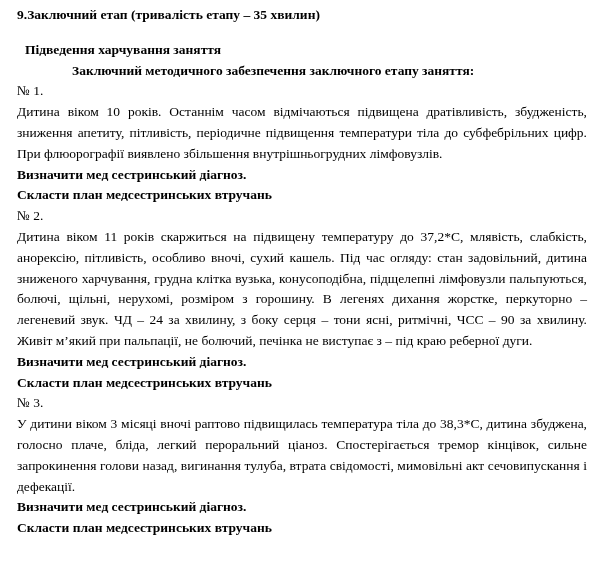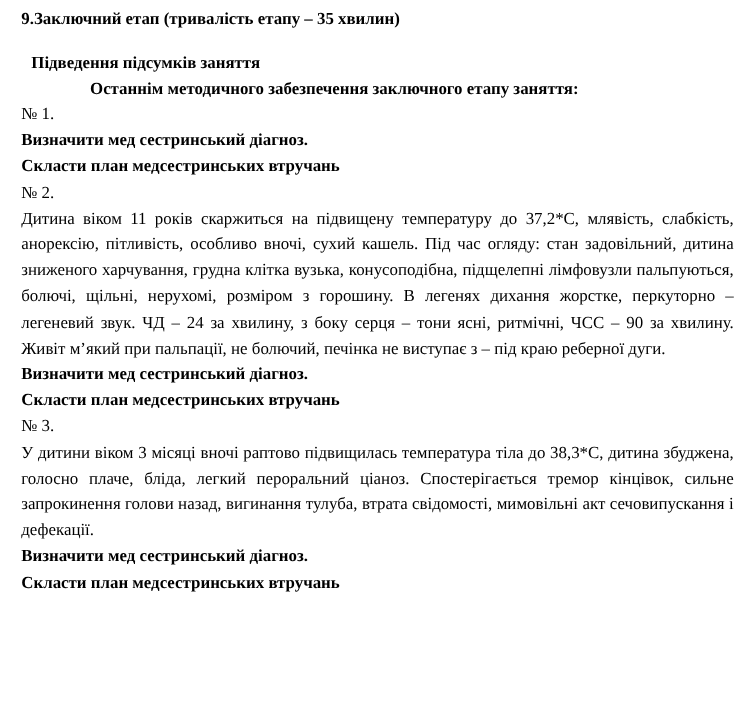--- a/index.html
+++ b/index.html
@@ -47,26 +47,27 @@
     font-weight: bold;
   }
 </style>
 </head>
 <body>
 
 <div class="page">
 
   <p class="heading">9.Заключний етап (тривалість етапу – 35 хвилин)</p>
 
-  <p class="subheading">Підведення підсумків заняття</p>
+  <p class="subheading">Підведення харчування заняття</p>
 
-  <p class="materials-title">Останнім методичного забезпечення заключного етапу заняття:</p>
+  <p class="materials-title">Заключний методичного забезпечення заключного етапу заняття:</p>
 
   <div class="task">
     <p class="task-number">№ 1.</p>
+    <p class="task-body">Дитина віком 10 років. Останнім часом відмічаються підвищена дратівливість, збудженість, зниження апетиту, пітливість, періодичне підвищення температури тіла до субфебрільних цифр. При флюорографії виявлено збільшення внутрішньогрудних лімфовузлів.</p>
     <p class="instruction">Визначити мед сестринський діагноз.</p>
     <p class="instruction">Скласти план медсестринських втручань</p>
   </div>
 
   <div class="task">
     <p class="task-number">№ 2.</p>
     <p class="task-body">Дитина віком 11 років скаржиться на підвищену температуру до 37,2*С, млявість, слабкість, анорексію, пітливість, особливо вночі, сухий кашель. Під час огляду: стан задовільний, дитина зниженого харчування, грудна клітка вузька, конусоподібна, підщелепні лімфовузли пальпуються, болючі, щільні, нерухомі, розміром з горошину. В легенях дихання жорстке, перкуторно – легеневий звук. ЧД – 24 за хвилину, з боку серця – тони ясні, ритмічні, ЧСС – 90 за хвилину. Живіт м’який при пальпації, не болючий, печінка не виступає з – під краю реберної дуги.</p>
     <p class="instruction">Визначити мед сестринський діагноз.</p>
     <p class="instruction">Скласти план медсестринських втручань</p>
   </div>

